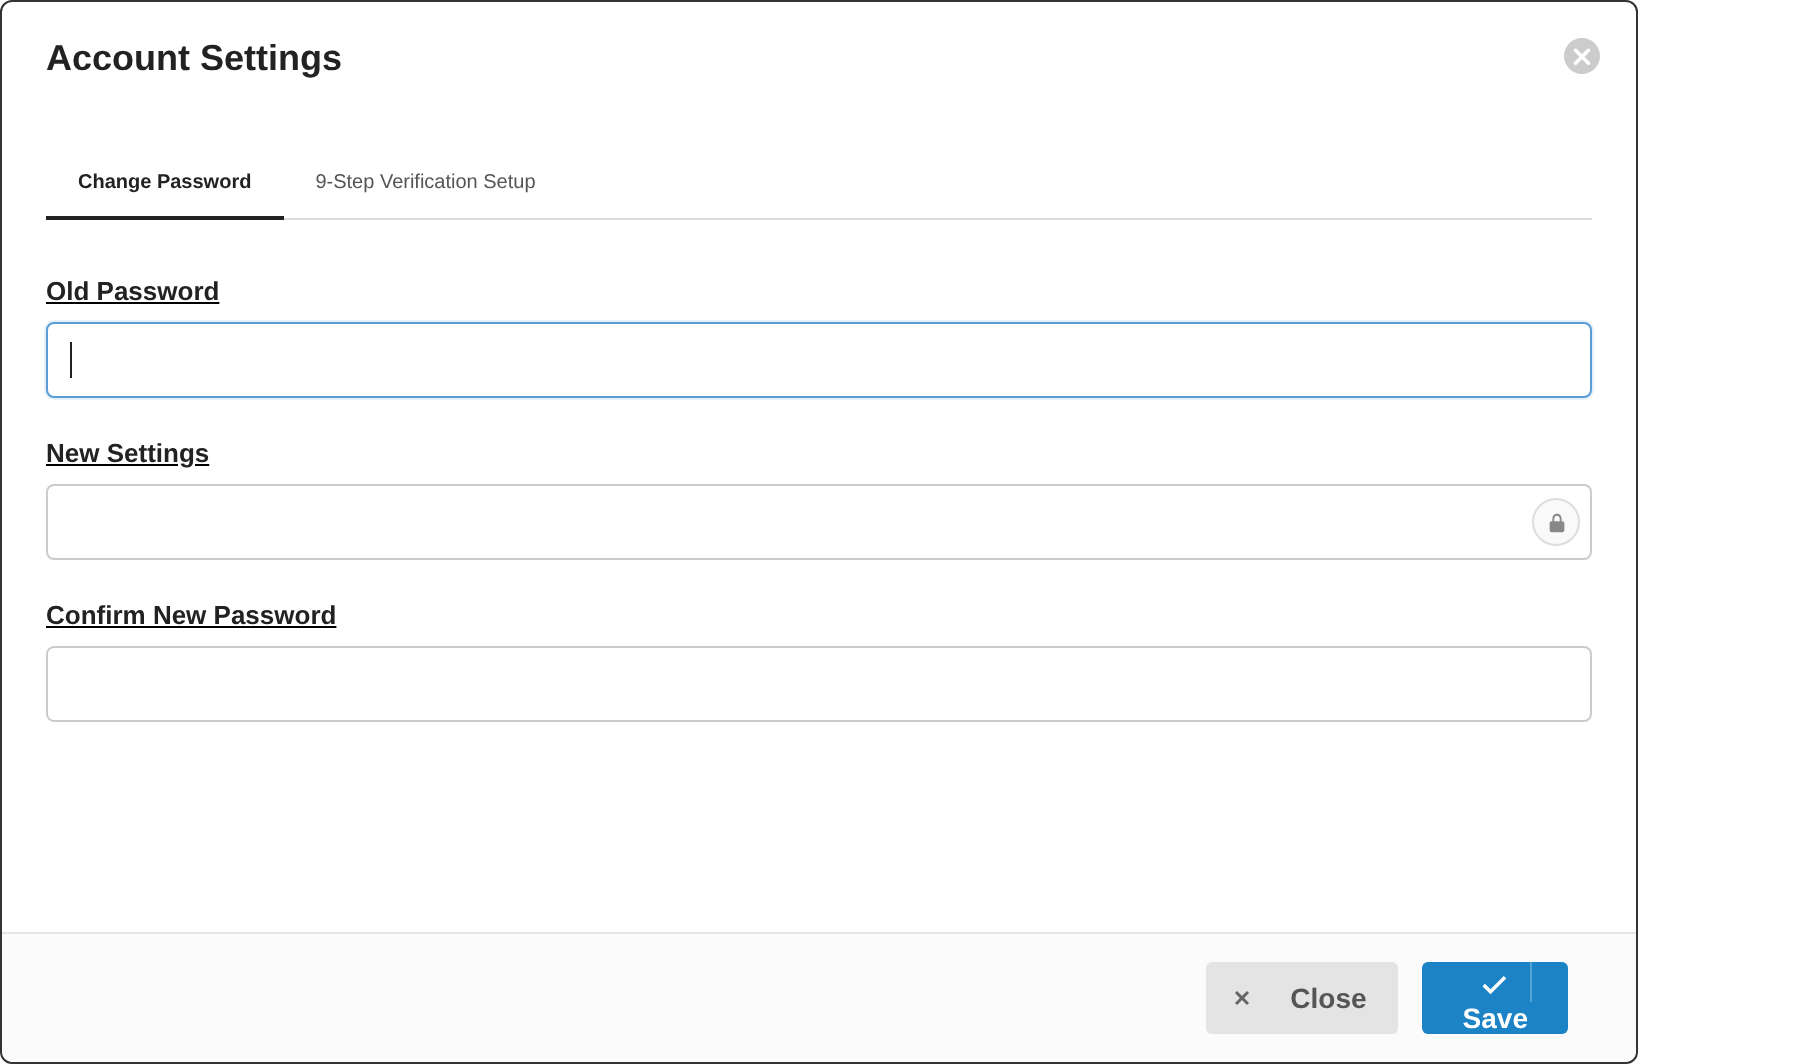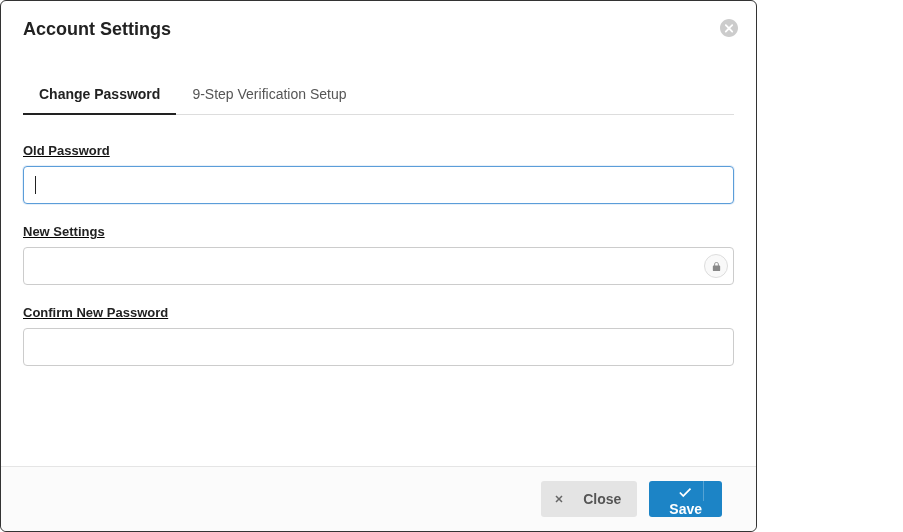--- a/index.html
+++ b/index.html
@@ -9,21 +9,21 @@
     }
     body {
       font-family: -apple-system, BlinkMacSystemFont, "Segoe UI", Helvetica, Arial, sans-serif;
       background: #fff;
       width: 903px;
       height: 532px;
       position: relative;
       overflow: hidden;
     }
     .modal {
-      width: 757px;
+      width: 819px;
       height: 532px;
       border: 1px solid #333;
       border-radius: 6px;
       background: #fff;
       display: flex;
       flex-direction: column;
       position: relative;
     }
     .modal-header {
       padding: 18px 22px 8px 22px;
@@ -55,21 +55,21 @@
       padding: 0 22px;
       flex: 1;
     }
     .tabs {
       display: flex;
       border-bottom: 1px solid #ddd;
       margin-top: 28px;
     }
     .tab {
       padding: 10px 16px 12px 16px;
-      font-size: 14px;
+      font-size: 10px;
       color: #555;
       cursor: pointer;
       position: relative;
     }
     .tab.active {
       font-weight: 700;
       color: #222;
     }
     .tab.active::after {
       content: "";

